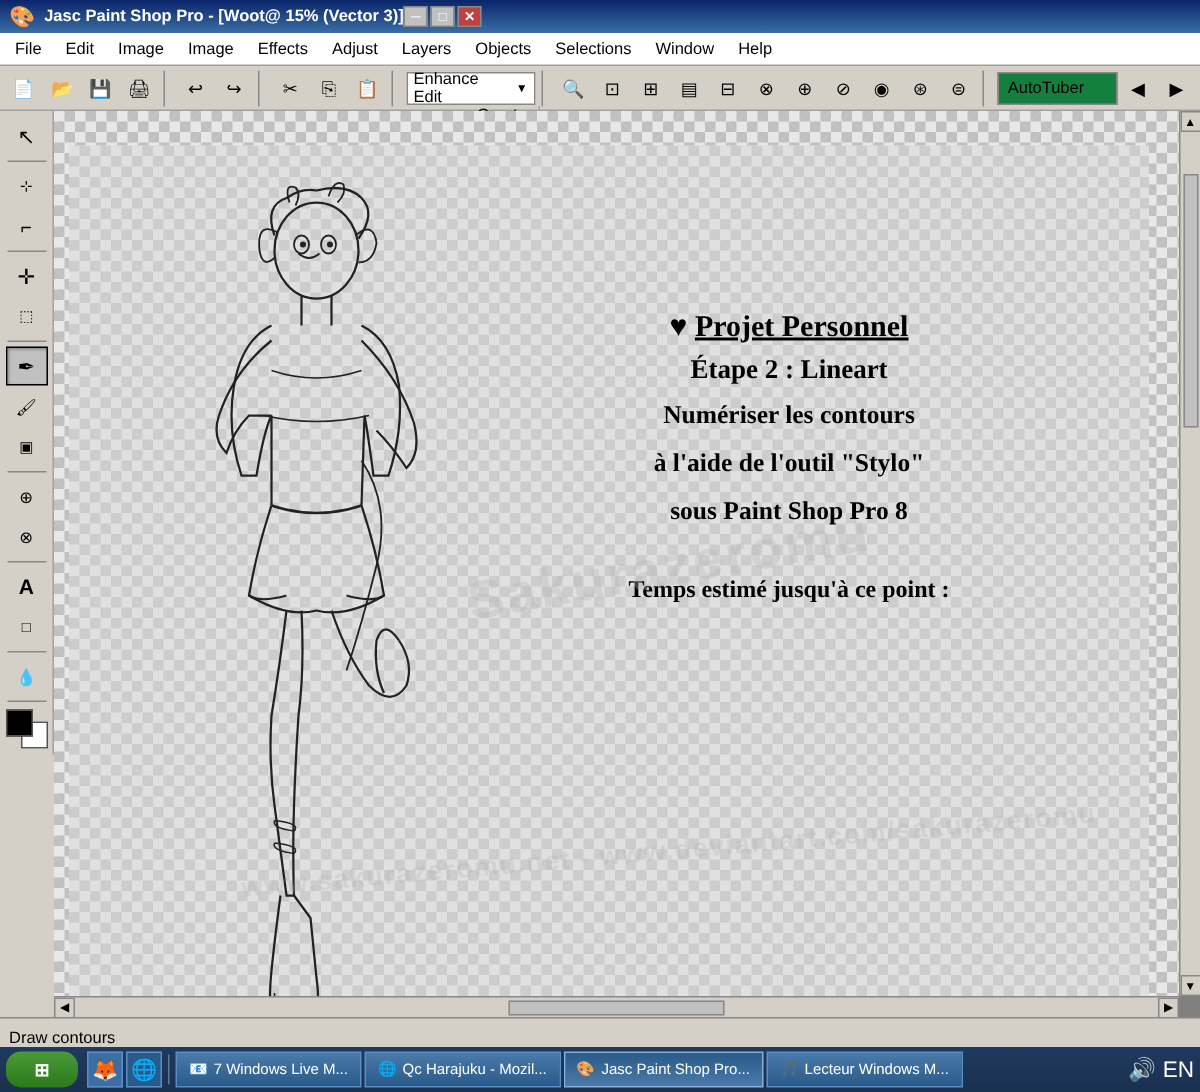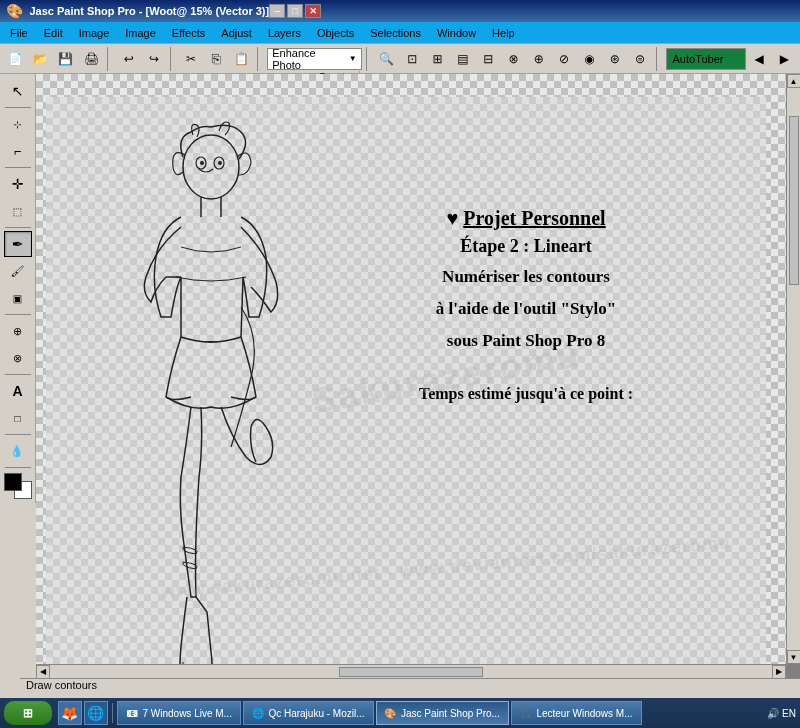--- a/index.html
+++ b/index.html
@@ -17,21 +17,21 @@
       font-weight: bold;
     }
     #titlebar .win-controls { display: flex; gap: 2px; }
     #titlebar .win-btn {
       width: 16px; height: 14px; background: #c0c0c0; border: 1px solid #888;
       display: flex; align-items: center; justify-content: center; font-size: 9px; cursor: pointer;
     }
 
     
     #menubar {
-      background: #0ea5e9;
+      background: #ffffff;
       height: 22px;
       display: flex;
       align-items: center;
       padding: 0 2px;
       border-bottom: 1px solid #a0a0a0;
     }
     .menu-item {
       padding: 2px 8px;
       cursor: pointer;
       font-size: 11px;
@@ -276,24 +276,23 @@
       background: #c0c0c0; border: 1px solid #888;
     }
 
     
     #statusbar {
       position: absolute;
       bottom: 0; left: 0; right: 0;
       height: 20px;
       background: #d4d0c8;
       border-top: 1px solid #888;
-      display: flex; align-items: flex-start;
+      display: flex; align-items: flex-end;
       padding: 0 6px;
       font-size: 11px;
-      margin-left: 20px;
     }
 
     
     #taskbar {
       position: absolute;
       bottom: 20px; left: 0; right: 0;
       height: 30px;
       background: linear-gradient(to bottom, #1f3a5f, #1a3050);
       display: flex; align-items: center;
       padding: 0 4px;
@@ -320,21 +319,21 @@
       display: flex; align-items: center; justify-content: center;
       color: white; font-size: 10px; cursor: pointer;
       padding: 0 8px; gap: 4px;
     }
     .task-btn.active {
       background: linear-gradient(to bottom, #2a5a8a, #4a7aaa);
       border: 1px solid #8aaed5;
     }
     .task-sep { width: 1px; height: 20px; background: #5a7a9a; margin: 0 2px; }
     .task-clock {
-      margin-left: auto; color: white; font-size: 10px;
+      margin-left: auto; color: white; font-size: 15px;
       display: flex; align-items: center; gap: 4px;
     }
 
     
     .manga-sketch {
       position: absolute;
       top: 0; left: 0;
       width: 100%; height: 100%;
     }
 
@@ -396,21 +395,21 @@
   <div class="tb-btn">🖨</div>
   <div class="tb-separator"></div>
   <div class="tb-btn">↩</div>
   <div class="tb-btn">↪</div>
   <div class="tb-separator"></div>
   <div class="tb-btn">✂</div>
   <div class="tb-btn">⎘</div>
   <div class="tb-btn">📋</div>
   <div class="tb-separator"></div>
   <div class="tb-dropdown">
-    <span>Enhance Photo</span>
+    <span>Enhance Edit</span>
     <span class="arrow">▼</span>
   </div>
   <div class="tb-separator"></div>
 
   <div class="tb-btn">🔍</div>
   <div class="tb-btn">⊡</div>
   <div class="tb-btn">⊞</div>
   <div class="tb-btn">▤</div>
   <div class="tb-btn">⊟</div>
   <div class="tb-btn">⊗</div>

